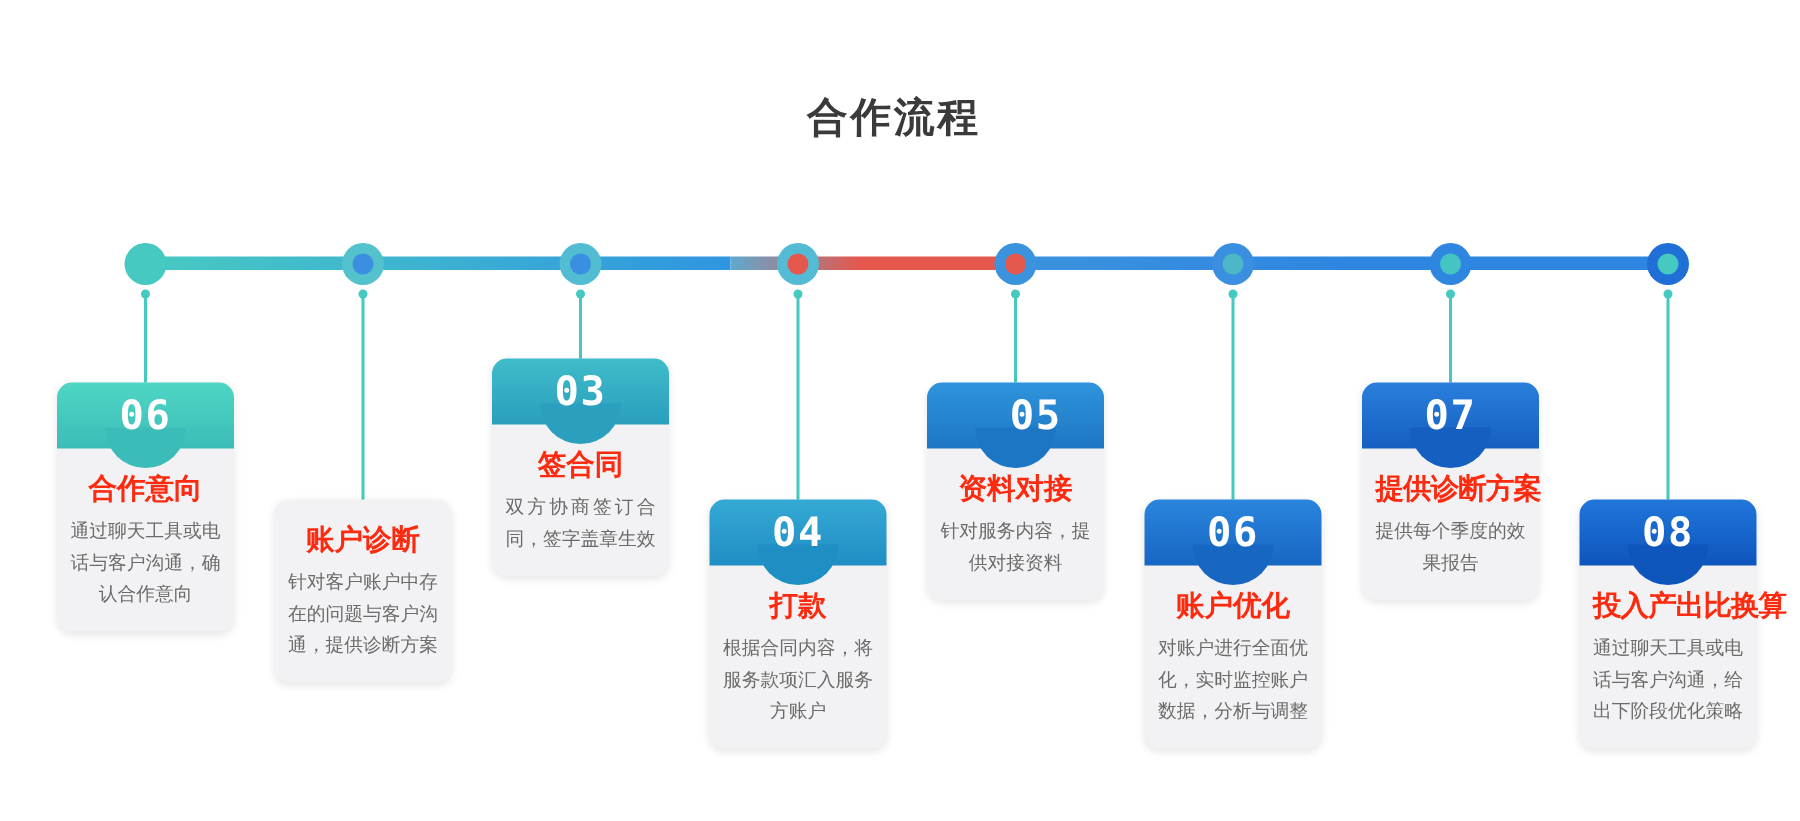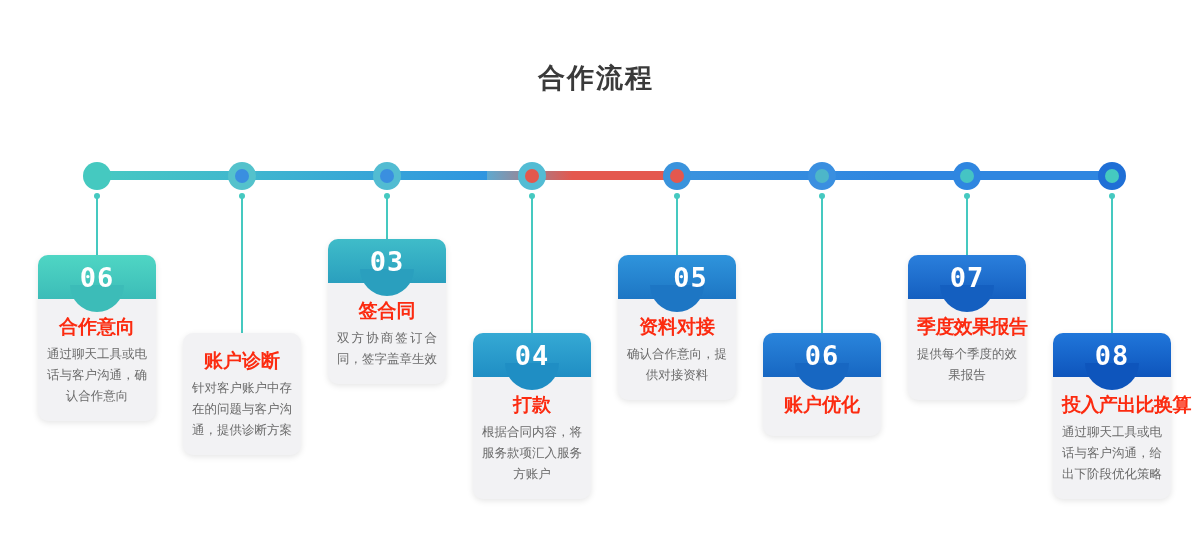--- a/index.html
+++ b/index.html
@@ -234,33 +234,34 @@
       <div class="card-head" style="background: linear-gradient(rgb(53, 169, 212) 0%, rgb(31, 142, 196) 100%);"><div class="bulge" style="background: rgb(31, 142, 196);"></div><div class="card-num">04</div></div>
       <div class="card-body">
         <div class="card-title">打款</div>
         <div class="card-desc">根据合同内容，将服务款项汇入服务方账户</div>
       </div>
     </div>
     <div class="card" style="left: 618px; top: 255px;">
       <div class="card-head" style="background: linear-gradient(rgb(47, 148, 220) 0%, rgb(29, 118, 196) 100%); padding-left: 27px;"><div class="bulge" style="background: rgb(29, 118, 196);"></div><div class="card-num">05</div></div>
       <div class="card-body">
         <div class="card-title">资料对接</div>
-        <div class="card-desc">确认合作意向，提供对接资料</div>
+        <div class="card-desc">针对服务内容，提供对接资料</div>
       </div>
     </div>
     <div class="card" style="left: 763px; top: 333px;">
       <div class="card-head" style="background: linear-gradient(rgb(42, 133, 220) 0%, rgb(23, 103, 194) 100%);"><div class="bulge" style="background: rgb(23, 103, 194);"></div><div class="card-num">06</div></div>
       <div class="card-body">
         <div class="card-title">账户优化</div>
+        <div class="card-desc">对账户进行全面优化，实时监控账户数据，分析与调整</div>
       </div>
     </div>
     <div class="card" style="left: 908px; top: 255px;">
       <div class="card-head" style="background: linear-gradient(rgb(42, 127, 220) 0%, rgb(20, 95, 192) 100%);"><div class="bulge" style="background: rgb(20, 95, 192);"></div><div class="card-num">07</div></div>
       <div class="card-body">
-        <div class="card-title wide">季度效果报告</div>
+        <div class="card-title wide">提供诊断方案</div>
         <div class="card-desc">提供每个季度的效果报告</div>
       </div>
     </div>
     <div class="card" style="left: 1053px; top: 333px;">
       <div class="card-head" style="background: linear-gradient(rgb(32, 118, 218) 0%, rgb(14, 85, 188) 100%);"><div class="bulge" style="background: rgb(14, 85, 188);"></div><div class="card-num">08</div></div>
       <div class="card-body">
         <div class="card-title wide">投入产出比换算</div>
         <div class="card-desc">通过聊天工具或电话与客户沟通，给出下阶段优化策略</div>
       </div>
     </div>

